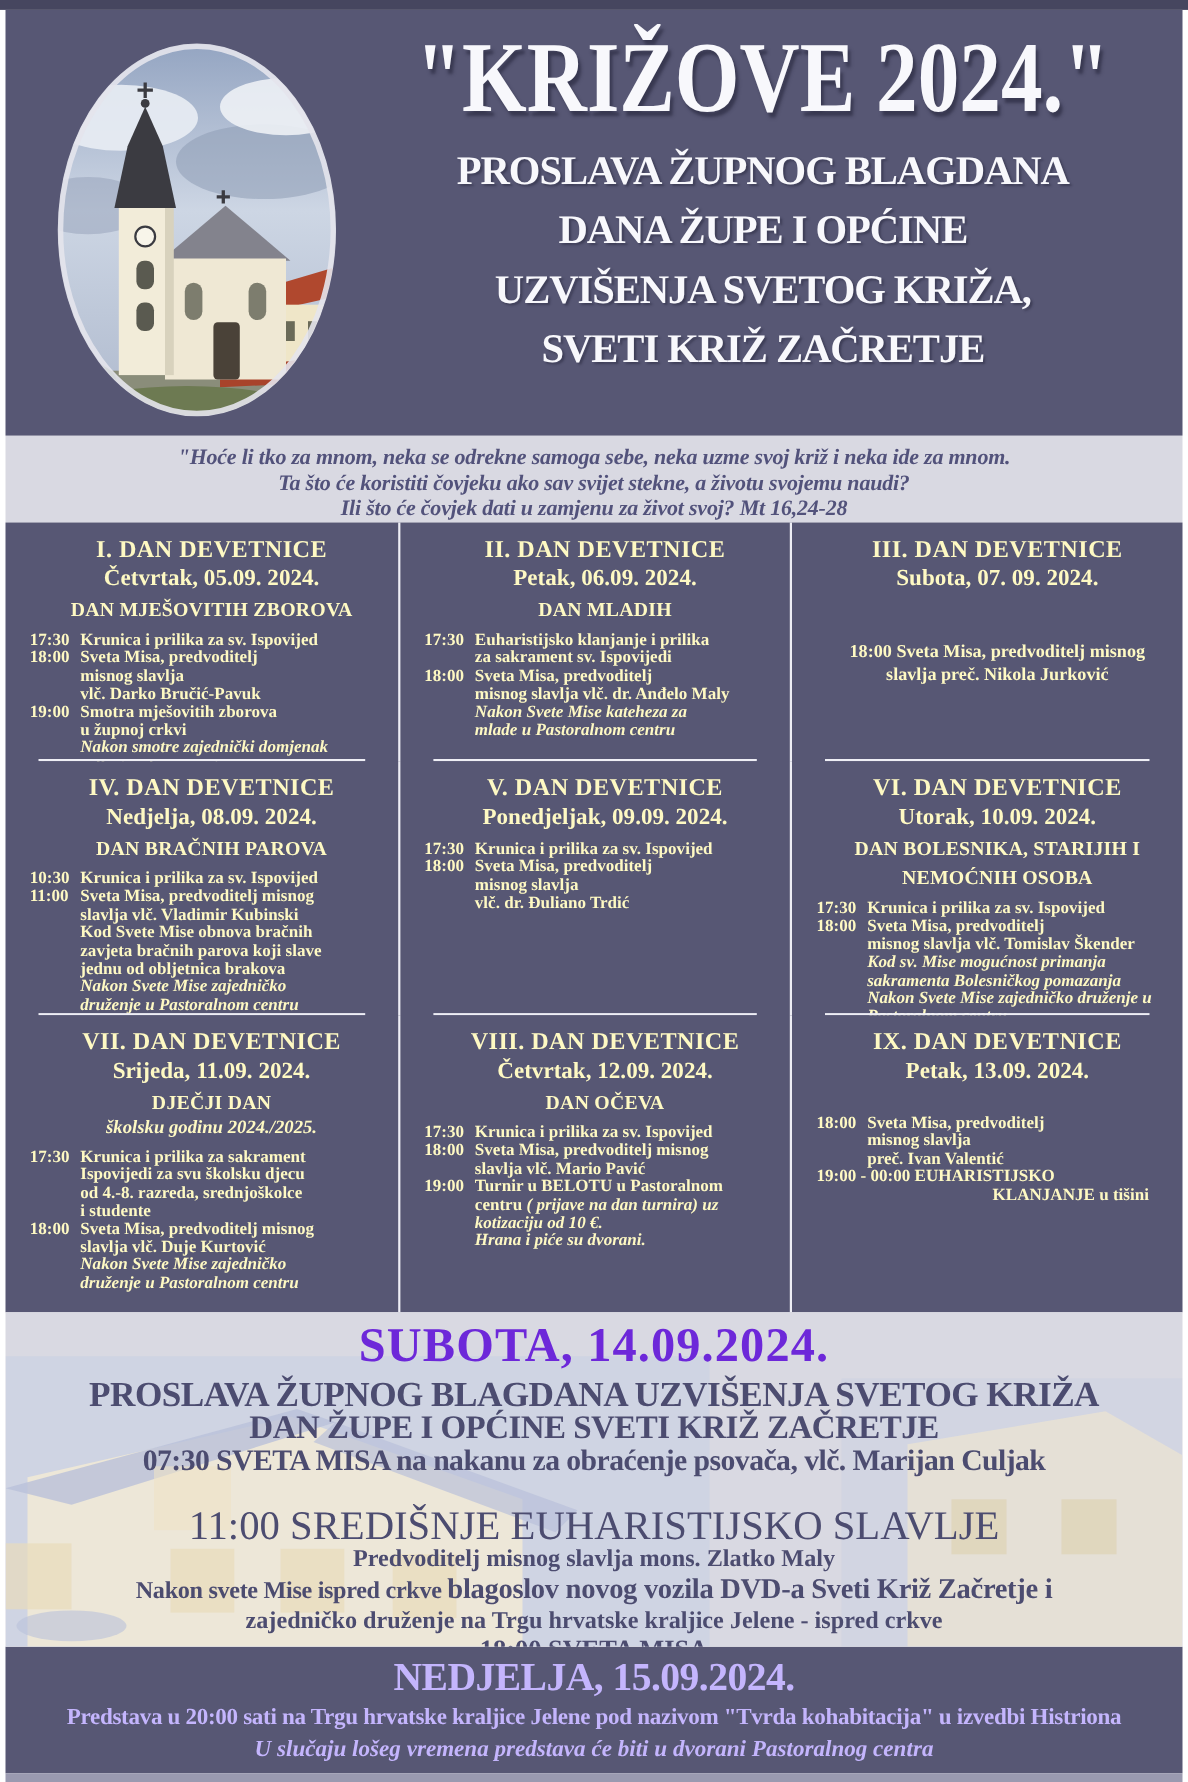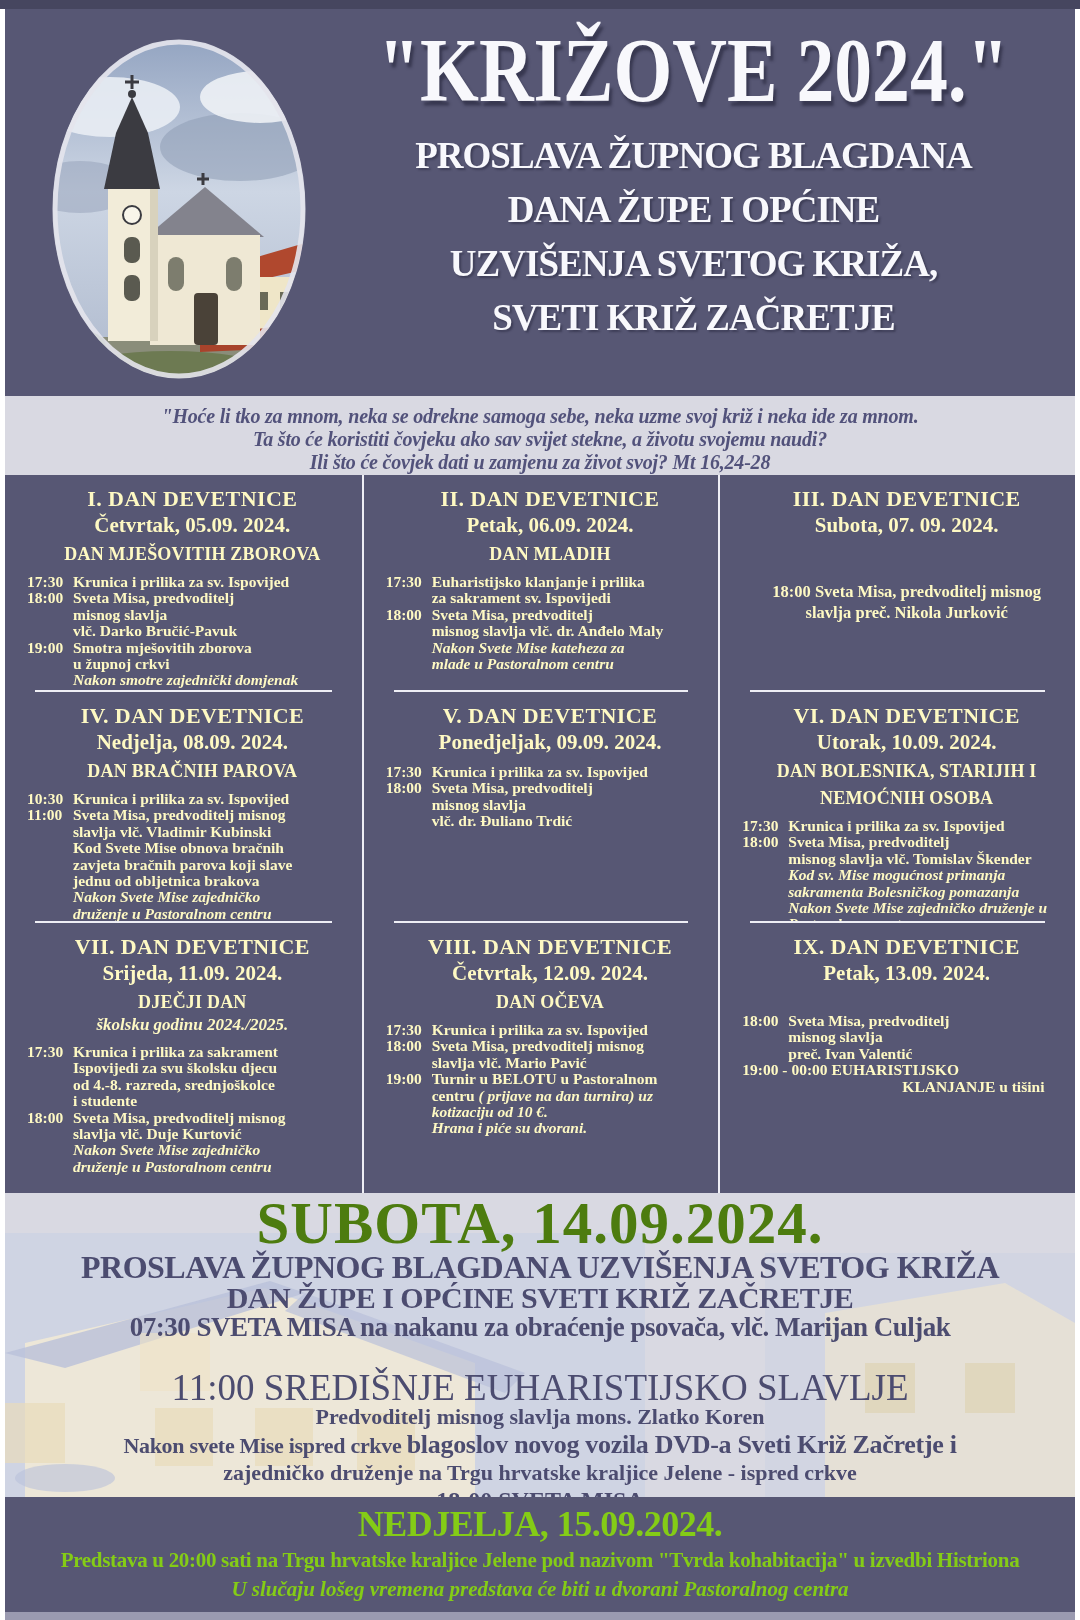--- a/index.html
+++ b/index.html
@@ -39,34 +39,34 @@
   .cell.center-gap .cell-body{margin-top:42px;text-align:center;font-size:16.5px;line-height:21px;}
   .cell.center-gap .line{padding-left:0;}
   .cell.center-gap .time{min-width:0;margin-left:0;}
   .cell.gap .cell-body{margin-top:26px;}
 
   
   .sat{height:304px;background:#d9d9e2;position:relative;text-align:center;color:#4c4c70;overflow:hidden;}
   .sat-watermark{position:absolute;left:0;top:0;width:100%;height:100%;}
   .sat-content{position:relative;padding-top:5px;}
   .sat-content div{white-space:nowrap;}
-  .sat-heading{font-size:59px;font-weight:bold;line-height:50px;color:#4d7c0f;letter-spacing:1px;}
+  .sat-heading{font-size:44px;font-weight:bold;line-height:50px;color:#6d28d9;letter-spacing:1px;}
   .sat-sub1{font-size:32px;font-weight:bold;line-height:31px;margin-top:4px;letter-spacing:-0.5px;}
   .sat-sub2{font-size:30px;font-weight:bold;line-height:29px;letter-spacing:-0.5px;}
   .sat-mass1{font-size:27px;font-weight:bold;line-height:31px;letter-spacing:-0.5px;}
   .sat-mass2{font-size:37px;font-weight:normal;line-height:33px;margin-top:28px;}
   .sat-presider{font-size:22px;font-weight:bold;line-height:26px;}
   .sat-blessing{font-size:22px;font-weight:bold;line-height:29px;letter-spacing:-0.3px;}
   .sat-blessing .big{font-size:26px;}
   .sat-gathering{font-size:22px;font-weight:bold;line-height:25px;}
   .sat-evening{font-size:24px;font-weight:bold;line-height:27px;margin-top:2px;}
   .sat-bus{font-size:21px;font-weight:bold;font-style:italic;line-height:25px;margin-top:2px;}
 
   
-  .sun{height:115px;background:#575774;text-align:center;color:#84cc16;overflow:hidden;box-sizing:border-box;padding-top:7px;}
+  .sun{height:115px;background:#575774;text-align:center;color:#c4b5fd;overflow:hidden;box-sizing:border-box;padding-top:7px;}
   .sun div{white-space:nowrap;}
   .sun-heading{font-size:36px;font-weight:bold;line-height:40px;letter-spacing:-0.5px;}
   .sun-performance{font-size:21px;font-weight:bold;line-height:32px;letter-spacing:-0.3px;}
   .sun-note{font-size:21px;font-weight:bold;font-style:italic;line-height:27px;}
 
   .bottom-strip{height:8px;background:#9a9ab0;}
 </style>
 </head>
 <body>
 
@@ -276,21 +276,21 @@
         <rect x="860" y="170" width="50" height="50" fill="#dcd0ae" opacity="0.6"></rect>
         <rect x="960" y="170" width="50" height="50" fill="#dcd0ae" opacity="0.6"></rect>
         <ellipse cx="60" cy="285" rx="50" ry="14" fill="#b9c1da" opacity="0.6"></ellipse>
       </svg>
       <div class="sat-content">
         <div class="sat-heading">SUBOTA, 14.09.2024.</div>
         <div class="sat-sub1">PROSLAVA ŽUPNOG BLAGDANA UZVIŠENJA SVETOG KRIŽA</div>
         <div class="sat-sub2">DAN ŽUPE I OPĆINE SVETI KRIŽ ZAČRETJE</div>
         <div class="sat-mass1">07:30 SVETA MISA na nakanu za obraćenje psovača, vlč. Marijan Culjak</div>
         <div class="sat-mass2">11:00 SREDIŠNJE EUHARISTIJSKO SLAVLJE</div>
-        <div class="sat-presider">Predvoditelj misnog slavlja mons. Zlatko Koren</div>
+        <div class="sat-presider">Predvoditelj misnog slavlja mons. Zlatko Maly</div>
         <div class="sat-blessing"><span>Nakon svete Mise ispred crkve </span><span class="big">blagoslov novog vozila DVD-a Sveti Križ Začretje i</span></div>
         <div class="sat-gathering">zajedničko druženje na Trgu hrvatske kraljice Jelene - ispred crkve</div>
         <div class="sat-evening">18:00 SVETA MISA</div>
         <div class="sat-bus">Svakog dana devetnice autobus vozi vjernike na svetu Misu po objavljenom rasporedu</div>
       </div>
     </div>
 
     <div class="sun">
       <div class="sun-heading">NEDJELJA, 15.09.2024.</div>
       <div class="sun-performance">Predstava u 20:00 sati na Trgu hrvatske kraljice Jelene pod nazivom "Tvrda kohabitacija" u izvedbi Histriona</div>

